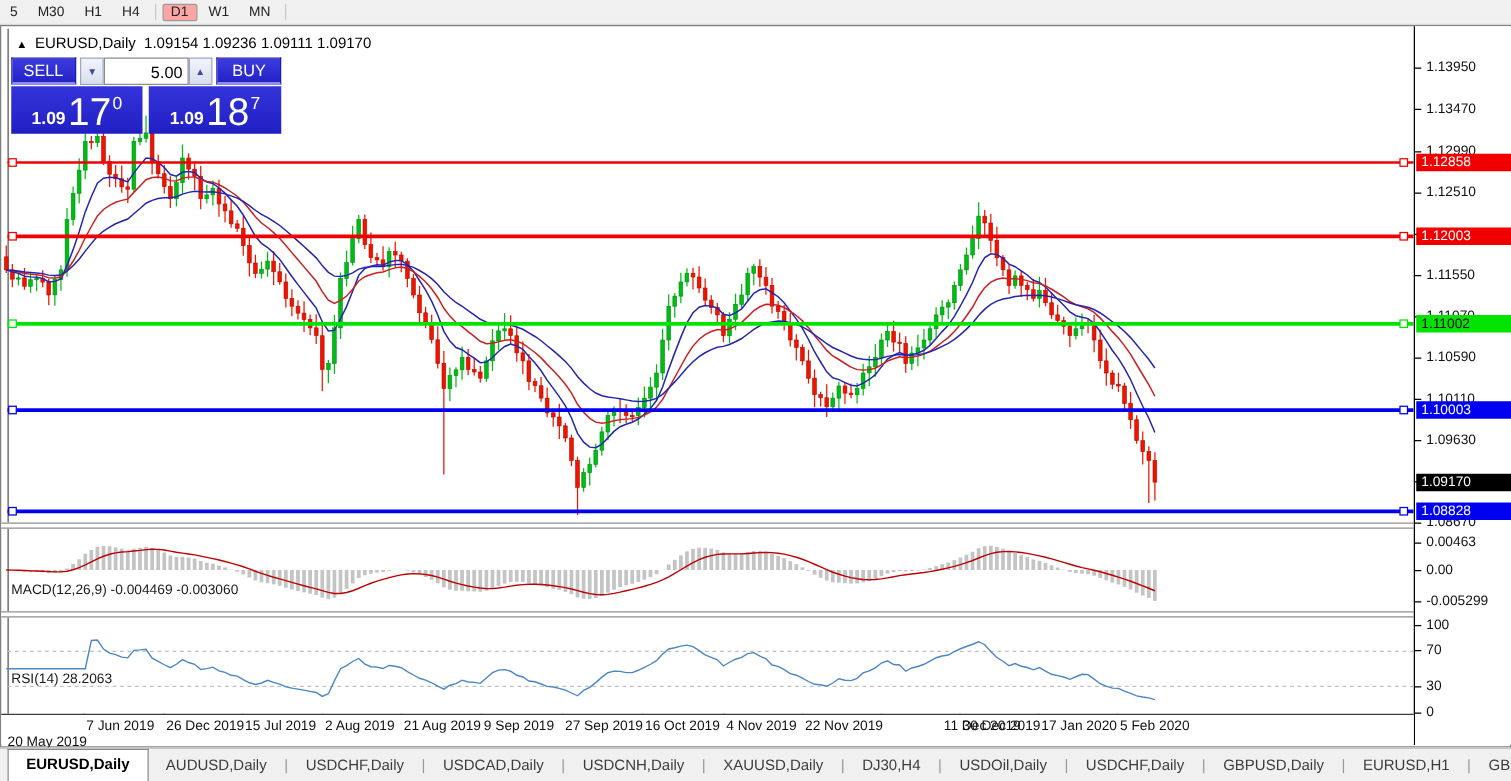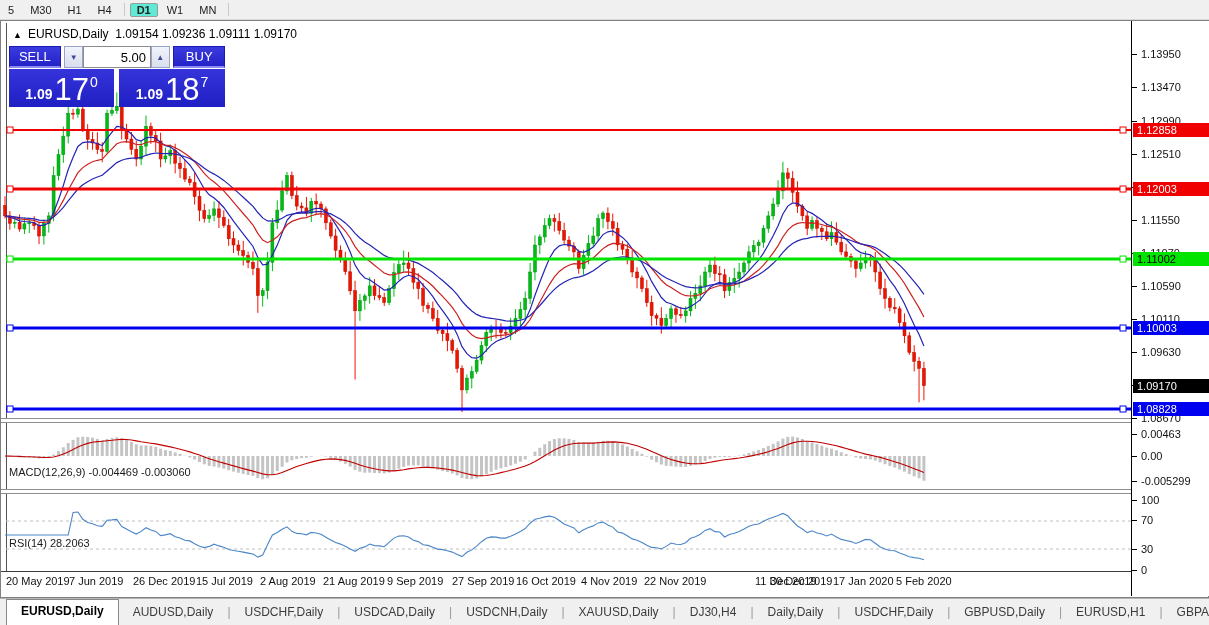--- a/index.html
+++ b/index.html
@@ -1,21 +1,21 @@
 <!DOCTYPE html>
 <html><head>
 <meta charset="utf-8">
 <style>
   html,body{margin:0;padding:0;width:1209px;height:625px;background:#f0f0f0;
     font-family:"Liberation Sans","DejaVu Sans",sans-serif;overflow:hidden;-webkit-user-select:none;user-select:none;}
   
   #toolbar{position:absolute;top:0;left:0;width:1209px;height:19px;background:#f0f0f0;
     border-bottom:1px solid #d9d9d9;display:flex;align-items:center;font-size:11px;color:#222;}
   .tf-btn{padding:1px 7px;margin:0 1px;cursor:default;}
-  .tf-btn.active{background:#5eead4;border:1px solid #9a9a9a;border-radius:2px;padding:0 6px;font-weight:bold;}
+  .tf-btn.active{background:#fca5a5;border:1px solid #9a9a9a;border-radius:2px;padding:0 6px;}
   .tf-sep{width:1px;height:13px;background:#c8c8c8;margin:0 4px;}
   
   #chart-window{position:absolute;top:20px;left:0;width:1207px;height:576px;background:#fff;border:1px solid #808080;}
   #chart-svg{position:absolute;top:0;left:0;}
   #chart-title{position:absolute;top:6px;left:12px;font-size:12px;color:#000;white-space:nowrap;}
   #chart-title .arr{font-size:9px;margin-right:6px;}
   .ind-label{position:absolute;left:8px;font-size:11px;color:#1a1a1a;white-space:nowrap;background:transparent;margin-top:43px;}
   #macd-label{top:402px;}
   #rsi-label{top:473px;}
   .hsep{position:absolute;left:0;width:1130px;height:3px;background:#fff;border-top:1px solid #8e8e8e;border-bottom:1px solid #8e8e8e;}
@@ -1123,21 +1123,21 @@
       <div class="tick" style="top: 522px;">30</div>
       <div class="tick" style="top: 543px;">0</div>
       <div class="price-tag" style="top: 102px; background: rgb(240, 0, 0); color: rgb(255, 255, 255);">1.12858</div>
       <div class="price-tag" style="top: 161px; background: rgb(240, 0, 0); color: rgb(255, 255, 255);">1.12003</div>
       <div class="price-tag" style="top: 231px; background: rgb(0, 228, 0); color: rgb(0, 0, 0);">1.11002</div>
       <div class="price-tag" style="top: 300px; background: rgb(0, 0, 240); color: rgb(255, 255, 255);">1.10003</div>
       <div class="price-tag" style="top: 381px; background: rgb(0, 0, 240); color: rgb(255, 255, 255);">1.08828</div>
       <div class="price-tag" style="top: 358px; background: rgb(0, 0, 0); color: rgb(255, 255, 255);">1.09170</div>
     </div>
   <div id="date-row">
-      <div class="date-label" style="left: 5px;">20 May 2019</div>
+      <div class="date-label" style="left: 5px; margin-top: 13px;">20 May 2019</div>
       <div class="date-label" style="left: 68px;">7 Jun 2019</div>
       <div class="date-label" style="left: 132px;">26 Dec 2019</div>
       <div class="date-label" style="left: 195px;">15 Jul 2019</div>
       <div class="date-label" style="left: 259px;">2 Aug 2019</div>
       <div class="date-label" style="left: 322px;">21 Aug 2019</div>
       <div class="date-label" style="left: 386px;">9 Sep 2019</div>
       <div class="date-label" style="left: 451px;">27 Sep 2019</div>
       <div class="date-label" style="left: 515px;">16 Oct 2019</div>
       <div class="date-label" style="left: 580px;">4 Nov 2019</div>
       <div class="date-label" style="left: 643px;">22 Nov 2019</div>
@@ -1156,21 +1156,21 @@
       <span class="tab">USDCHF,Daily</span>
       <span class="tab-sep">|</span>
       <span class="tab">USDCAD,Daily</span>
       <span class="tab-sep">|</span>
       <span class="tab">USDCNH,Daily</span>
       <span class="tab-sep">|</span>
       <span class="tab">XAUUSD,Daily</span>
       <span class="tab-sep">|</span>
       <span class="tab">DJ30,H4</span>
       <span class="tab-sep">|</span>
-      <span class="tab">Daily,Daily</span>
+      <span class="tab">USDOil,Daily</span>
       <span class="tab-sep">|</span>
       <span class="tab">USDCHF,Daily</span>
       <span class="tab-sep">|</span>
       <span class="tab">GBPUSD,Daily</span>
       <span class="tab-sep">|</span>
       <span class="tab">EURUSD,H1</span>
       <span class="tab-sep">|</span>
       <span class="tab">GBPAUD,H1</span>
     </div>
 

